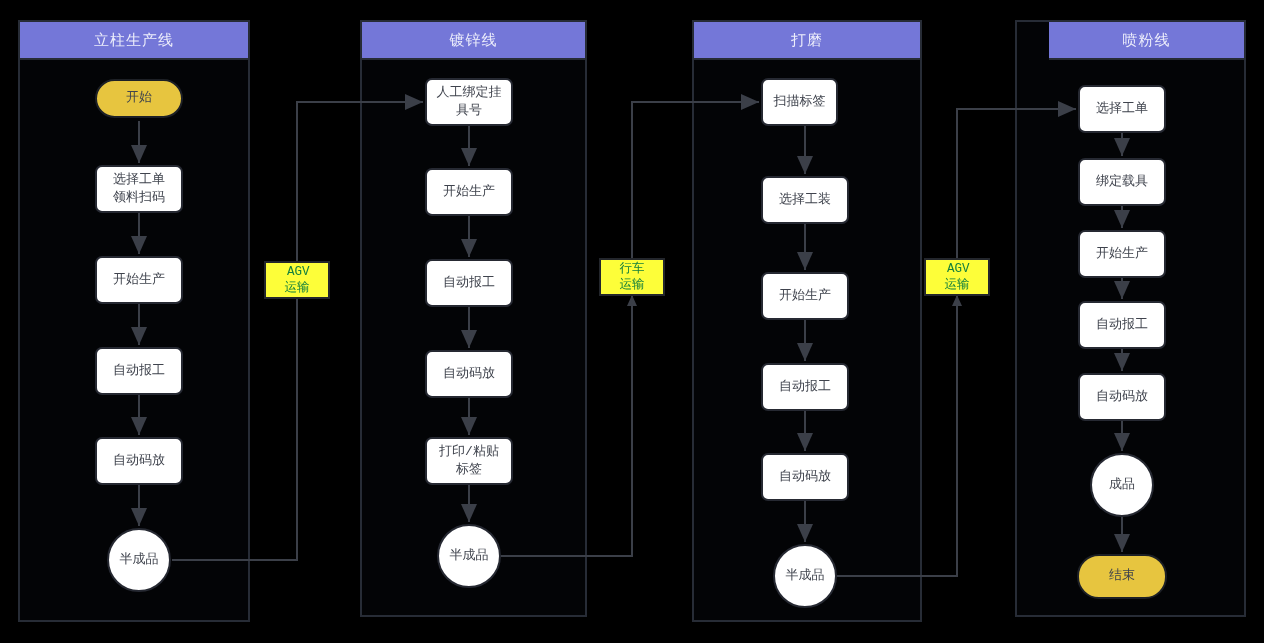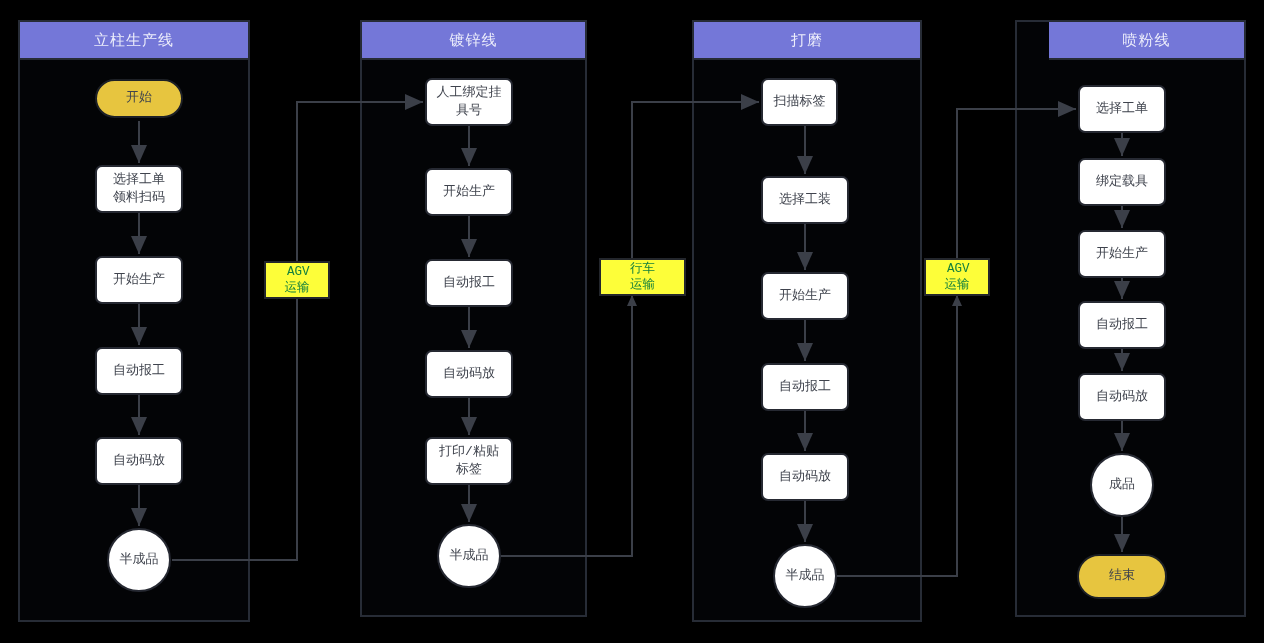--- a/index.html
+++ b/index.html
@@ -137,17 +137,17 @@
     <div class="node circle" style="left: 773px; top: 544px; width: 64px; height: 64px;">半成品</div>
     <div class="node process" style="left: 1078px; top: 85px; width: 88px; height: 48px;">选择工单</div>
     <div class="node process" style="left: 1078px; top: 158px; width: 88px; height: 48px;">绑定载具</div>
     <div class="node process" style="left: 1078px; top: 230px; width: 88px; height: 48px;">开始生产</div>
     <div class="node process" style="left: 1078px; top: 301px; width: 88px; height: 48px;">自动报工</div>
     <div class="node process" style="left: 1078px; top: 373px; width: 88px; height: 48px;">自动码放</div>
     <div class="node end" style="left: 1077px; top: 553.5px; width: 90px; height: 45px;">结束</div>
     <div class="node circle" style="left: 1090px; top: 453px; width: 64px; height: 64px;">成品</div>
     <div class="transport" style="left: 264px; top: 261px; width: 66px; height: 38px;">AGV
 运输</div>
-    <div class="transport" style="left: 599px; top: 258px; width: 87px; height: 38px;">行车
+    <div class="transport" style="left: 599px; top: 258px; width: 66px; height: 38px;">行车
 运输</div>
     <div class="transport" style="left: 924px; top: 258px; width: 66px; height: 38px;">AGV
 运输</div>
   </div>
 
 </body></html>

